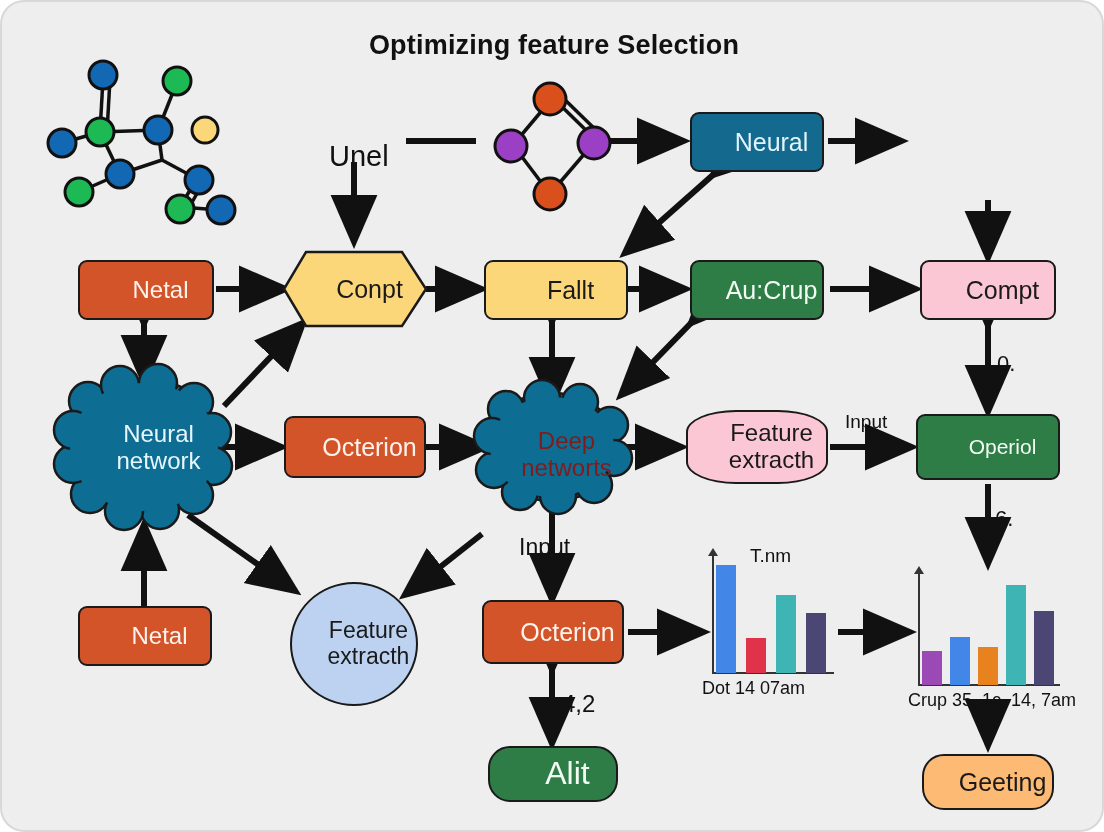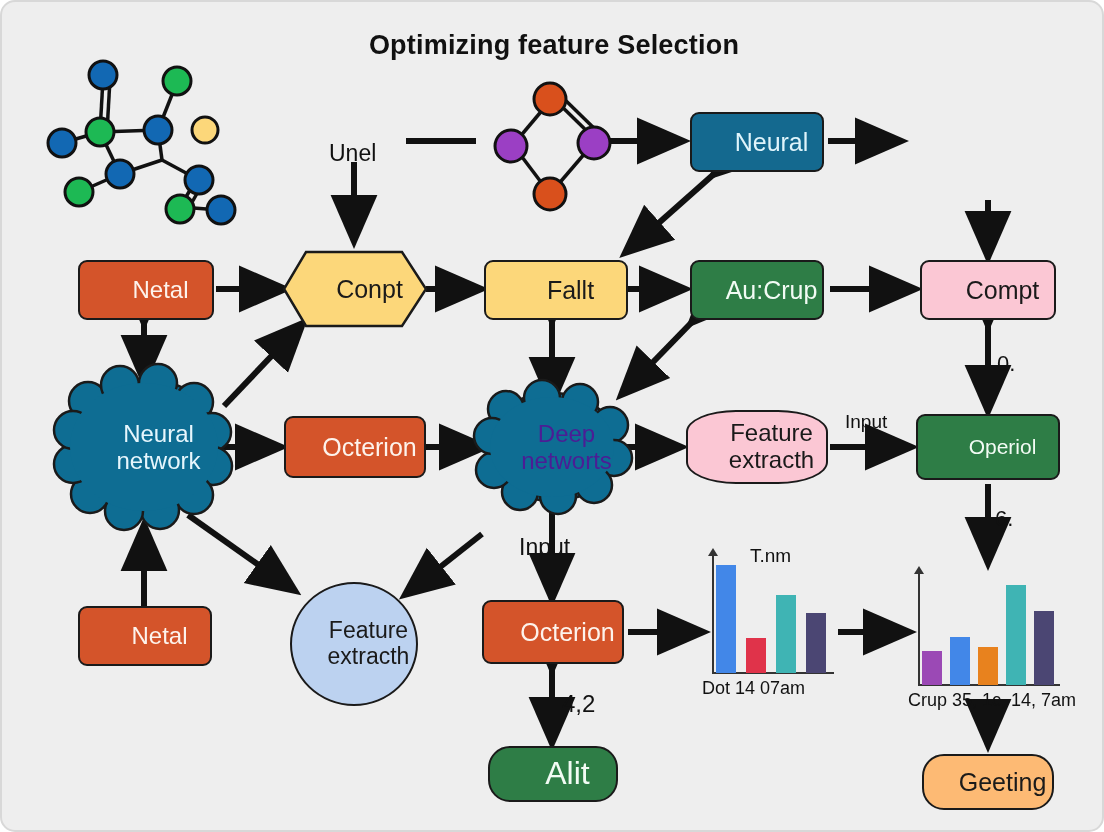--- a/index.html
+++ b/index.html
@@ -6,21 +6,21 @@
     margin: 0; padding: 0;
     background: #ffffff;
     font-family: "Liberation Sans", sans-serif;
   }
   #canvas {
     position: relative;
     width: 1104px;
     height: 832px;
     background: #eeeeee;
     border: 2px solid #d8d8d8;
-    border-radius: 15px;
+    border-radius: 24px;
     box-sizing: border-box;
     overflow: hidden;
   }
   #svg-layer {
     position: absolute; left: 0; top: 0;
     width: 1104px; height: 832px;
     pointer-events: none;
   }
   .node {
     position: absolute;
@@ -51,21 +51,21 @@
   }
   .edge-label {
     position: absolute;
     font-size: 19px;
     color: #111;
     z-index: 7;
     white-space: nowrap;
   }
   .plain-label {
     position: absolute;
-    font-size: 23px;
+    font-size: 29px;
     color: #111;
     z-index: 7;
     white-space: nowrap;
   }
   .chart {
     position: absolute;
     z-index: 6;
   }
   .chart .bars {
     position: absolute;
@@ -288,21 +288,21 @@
 
   <div class="node" style="left:62px; top:410px; width:160px; height:72px; color:#e6f6fd; font-size:24px; flex-direction:column;">
     <span>Neural</span>
     <span>network</span>
   </div>
 
   <div class="node rect" style="left:282px; top:414px; width:142px; height:62px; background:#d4542a; color:#fdf3ec; font-size:25px;">
     <span>Octerion</span>
   </div>
 
-  <div class="node" style="left:484px; top:412px; width:132px; height:68px; color:#4c1d95; font-size:24px; flex-direction:column;">
+  <div class="node" style="left:484px; top:412px; width:132px; height:68px; color:#7f1d1d; font-size:24px; flex-direction:column;justify-content:flex-end;">
     <span>Deep</span>
     <span>networts</span>
   </div>
 
   <div class="node barrel" style="left:684px; top:408px; width:142px; height:74px; background:#fbc7d4; color:#1a1a1a; font-size:24px; flex-direction:column;">
     <span>Feature</span>
     <span>extracth</span>
   </div>
 
   <div class="node circle" style="left:288px; top:580px; width:128px; height:124px; background:#bcd2f0; color:#1a1a1a; font-size:23px; flex-direction:column;">

